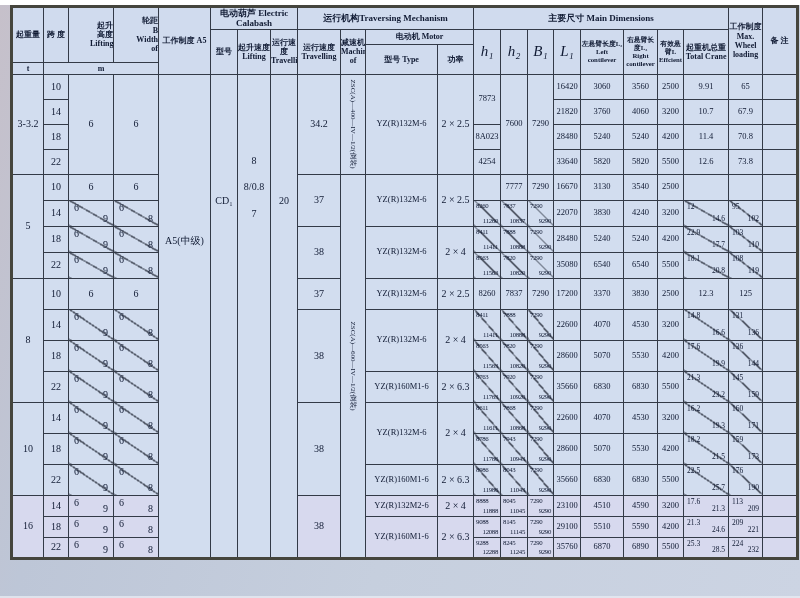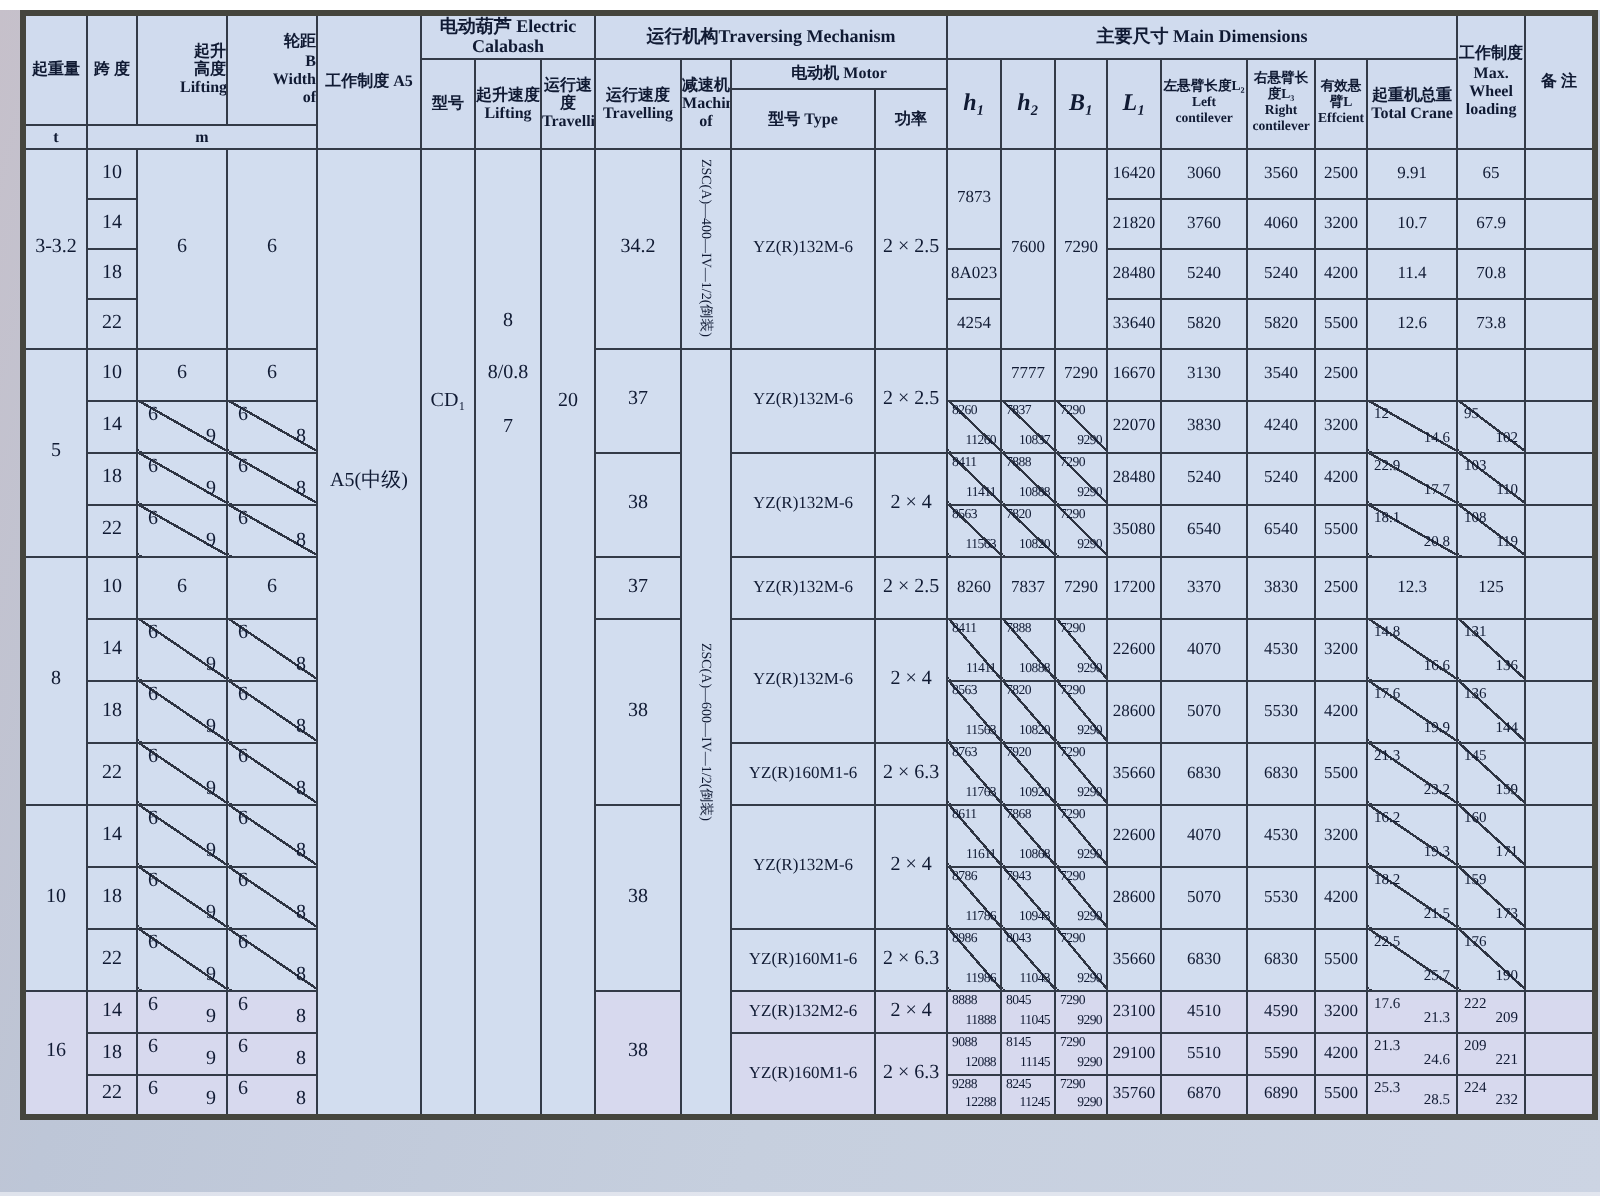--- a/index.html
+++ b/index.html
@@ -13,21 +13,21 @@
          font-family:"Liberation Sans","DejaVu Sans",sans-serif;
          font-weight:bold;font-size:15.5px;letter-spacing:1px;color:#0c0c0c;}
   table{border-collapse:collapse;table-layout:fixed;width:786px;
         margin:5px 0 0 10px;border:3px solid #45453d;background:#d2ddef;}
   th,td{border:1px solid #333a47;padding:0;text-align:center;vertical-align:middle;
         color:#101a33;overflow:hidden;line-height:1.15;}
   th{font-size:8px;font-weight:bold;white-space:pre-line;background:#d0dbee;}
   td{font-size:8.5px;background:#d2ddef;}
   tr.lav td{background:#d7d9ee;}
   .b{font-size:10px;}
-  .it{font-style:italic;font-weight:bold;font-size:12px;font-family:"Liberation Serif",serif;}
+  .it{font-style:italic;font-weight:normal;font-size:15px;font-family:"Liberation Serif",serif;}
   .gh{font-size:9px;}
   .t7{font-size:6.8px;}
   .tl{text-align:right;padding-left:21px;}
   col.c1{width:32px}col.c2{width:25px}col.c3{width:45px}col.c4{width:45px}
   col.c5{width:52px}col.c6{width:27px}col.c7{width:33px}col.c8{width:27px}
   col.c9{width:43px}col.c10{width:25px}col.c11{width:72px}col.c12{width:36px}
   col.c13{width:27px}col.c14{width:27px}col.c15{width:26px}col.c16{width:27px}
   col.c17{width:43px}col.c18{width:34px}col.c19{width:26px}col.c20{width:45px}
   col.c21{width:34px}col.c22{width:35px}
   
@@ -607,21 +607,21 @@
           </td>
           <td>23100</td>
           <td>4510</td>
           <td>4590</td>
           <td>3200</td>
           <td class="dm diag">
             <span class="dt">17.6</span>
             <span class="db">21.3</span>
           </td>
           <td class="dm diag">
-            <span class="dt">222</span>
+            <span class="dt">113</span>
             <span class="db">209</span>
           </td>
           <td></td>
         </tr>
         <tr class="lav" style="height: 21px;">
           <td class="b">18</td>
           <td class="dn diag">
             <span class="dt">6</span>
             <span class="db">9</span>
           </td>

